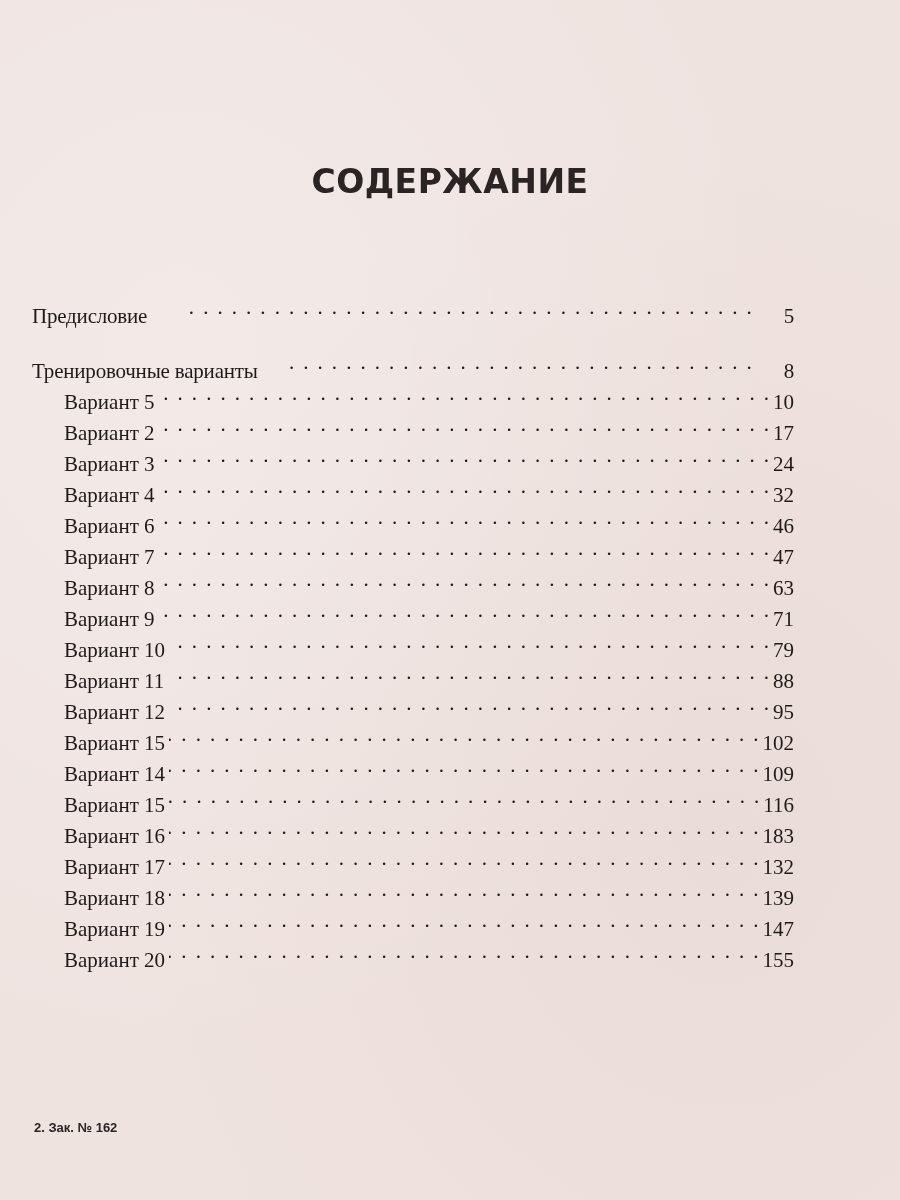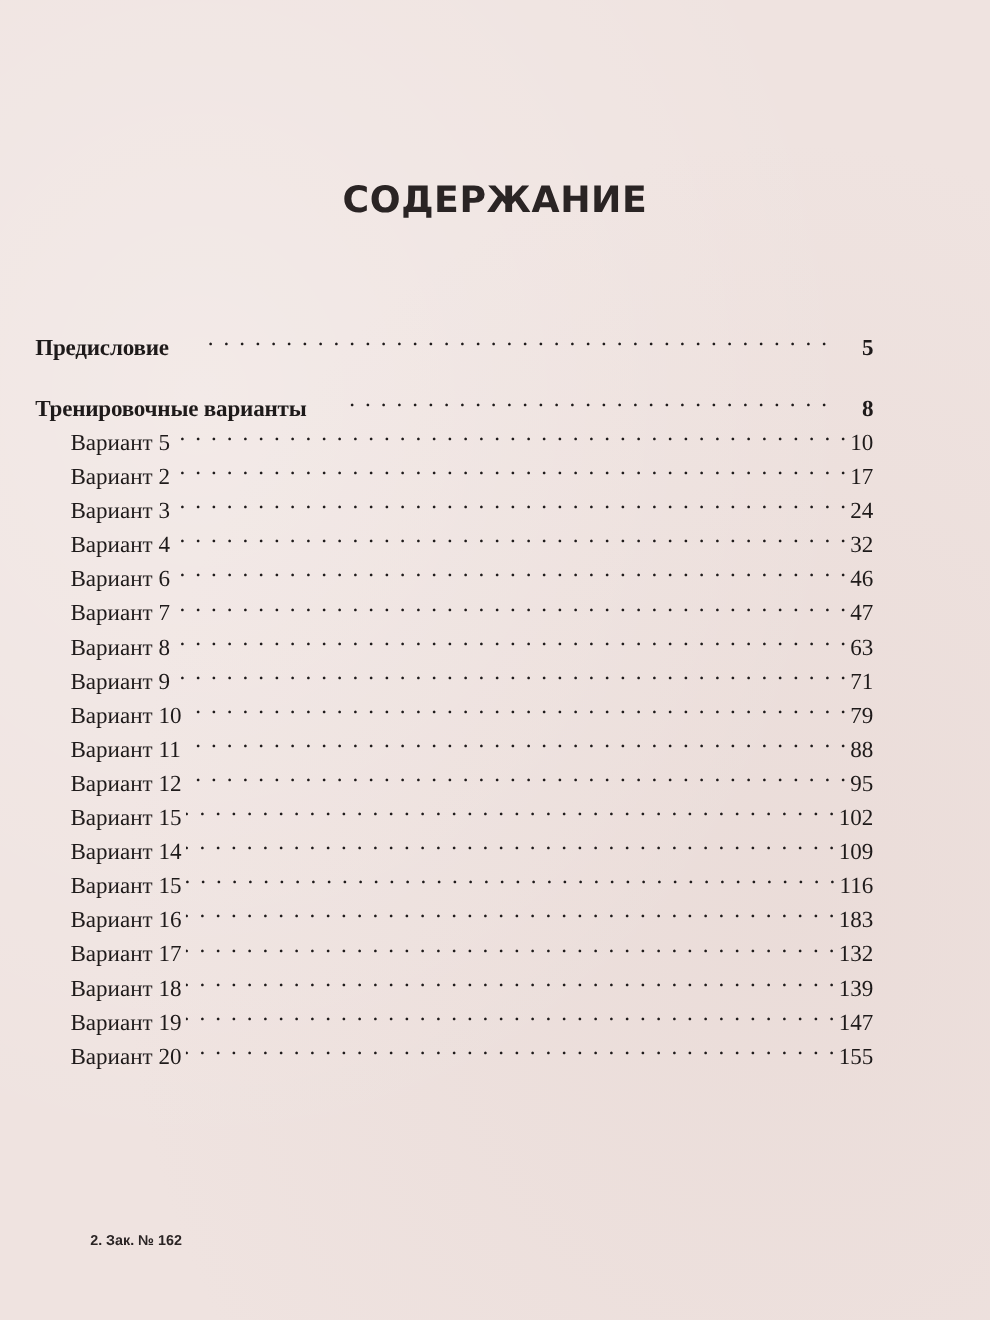--- a/index.html
+++ b/index.html
@@ -43,21 +43,21 @@
     font-size: 21px;
   }
   .row {
     display: flex;
     align-items: baseline;
     height: 31px;
     line-height: 31px;
     white-space: nowrap;
   }
   .row.section {
-    font-weight: bold;
+    font-weight: normal;
     letter-spacing: -0.2px;
     gap: 28px;
   }
   .row.section.gap {
     margin-top: 24px;
   }
   .row.sub {
     padding-left: 32px;
   }
   .row .label {
@@ -84,21 +84,20 @@
     text-align: right;
   }
   .footer-note {
     position: absolute;
     left: 34px;
     top: 1120px;
     font-family: "Liberation Sans", sans-serif;
     font-weight: bold;
     font-size: 13px;
     color: #2a2424;
-    margin-left: 48px;
   }
   .bleed {
     position: absolute;
     font-family: "Liberation Serif", serif;
     color: rgba(120,105,105,0.13);
     transform: scaleX(-1);
     white-space: nowrap;
     pointer-events: none;
   }
 </style>

